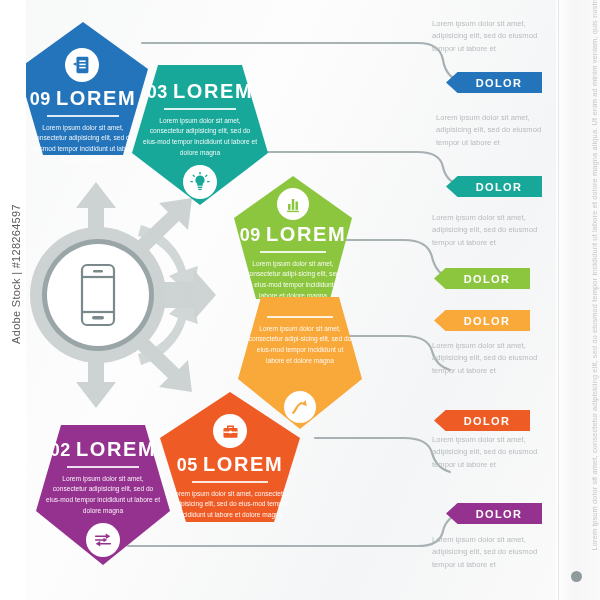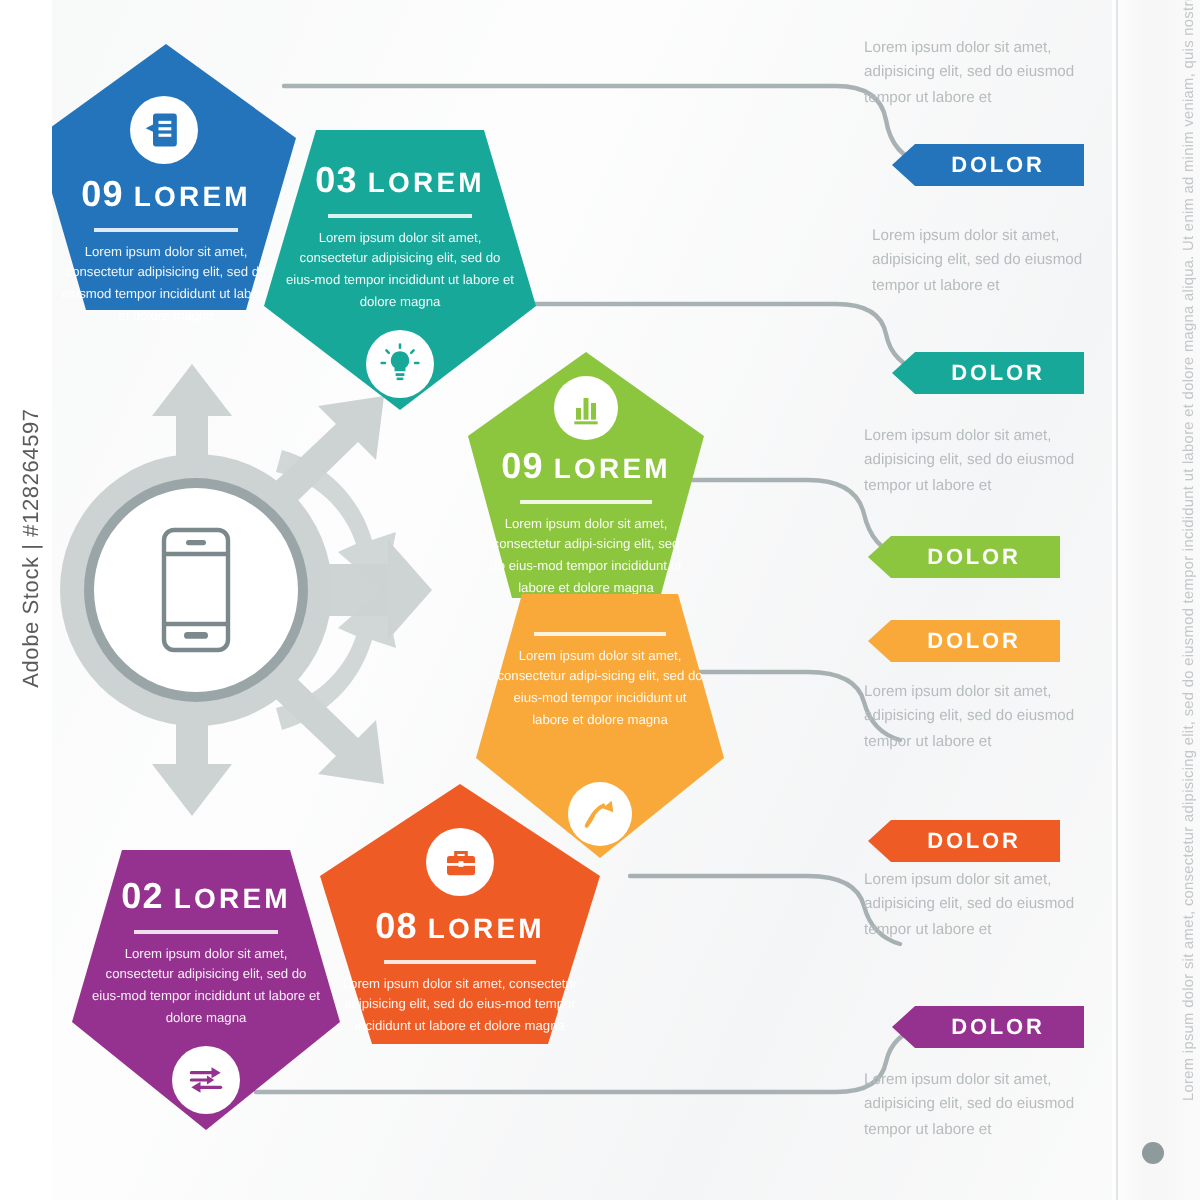--- a/index.html
+++ b/index.html
@@ -46,21 +46,21 @@
 
   
   #hub { position:absolute; left:26px; top:170px; width:190px; height:250px; z-index:8; }
 
   
   .penta { position:absolute; z-index:12; }
   .penta .body { position:absolute; inset:0; }
   .penta .content { position:absolute; left:0; right:0; text-align:center; color:#fff; }
   .penta .ttl { font-size:16px; font-weight:700; letter-spacing:.6px; line-height:1; white-space:nowrap; }
   .penta .ttl b { font-size:18px; font-weight:700; }
-  .penta .ttl i { font-style:normal; font-size:14px; letter-spacing:1.6px; }
+  .penta .ttl i { font-style:normal; font-size:20px; letter-spacing:1.6px; }
   .penta .rule { height:1.5px; background:rgba(255,255,255,.85); margin:7px auto 6px; }
   .penta .body-txt { font-size:6.6px; line-height:1.62; color:rgba(255,255,255,.93); padding:0 10px; }
 
   .ibadge {
     position:absolute; border-radius:50%; background:#ffffff;
     display:flex; align-items:center; justify-content:center; z-index:14;
   }
 
   
   .rtext {
@@ -222,21 +222,21 @@
     <div class="ibadge" style="left:53px; top:22px; width:34px; height:34px;">
       <svg width="21" height="21" viewBox="0 0 24 24">
         <rect x="4" y="8" width="16" height="11" rx="1.4" fill="#ef5b25"></rect>
         <path d="M9 8 V6 h6 v2" stroke="#ef5b25" stroke-width="1.8" fill="none"></path>
         <rect x="4" y="12" width="16" height="1.6" fill="#fff"></rect>
         <rect x="10.6" y="11" width="2.8" height="3.2" fill="#fff"></rect>
       </svg>
     </div>
     <div class="content" style="top:62px;">
       <div class="ttl">
-        <b>08</b>
+        <b>05</b>
         <i>LOREM</i>
       </div>
       <div class="rule" style="width:76px;"></div>
       <div class="body-txt">Lorem ipsum dolor sit amet, consectetur adipisicing elit, sed do eius-mod tempor incididunt ut labore et dolore magna</div>
     </div>
   </div>
 
   <div class="penta" style="left:36px; top:425px; width:134px; height:140px;">
     <svg class="body" viewBox="0 0 134 140" preserveAspectRatio="none">
       <polygon points="25,0 109,0 134,86 67,140 0,86" fill="#95318f"></polygon>

